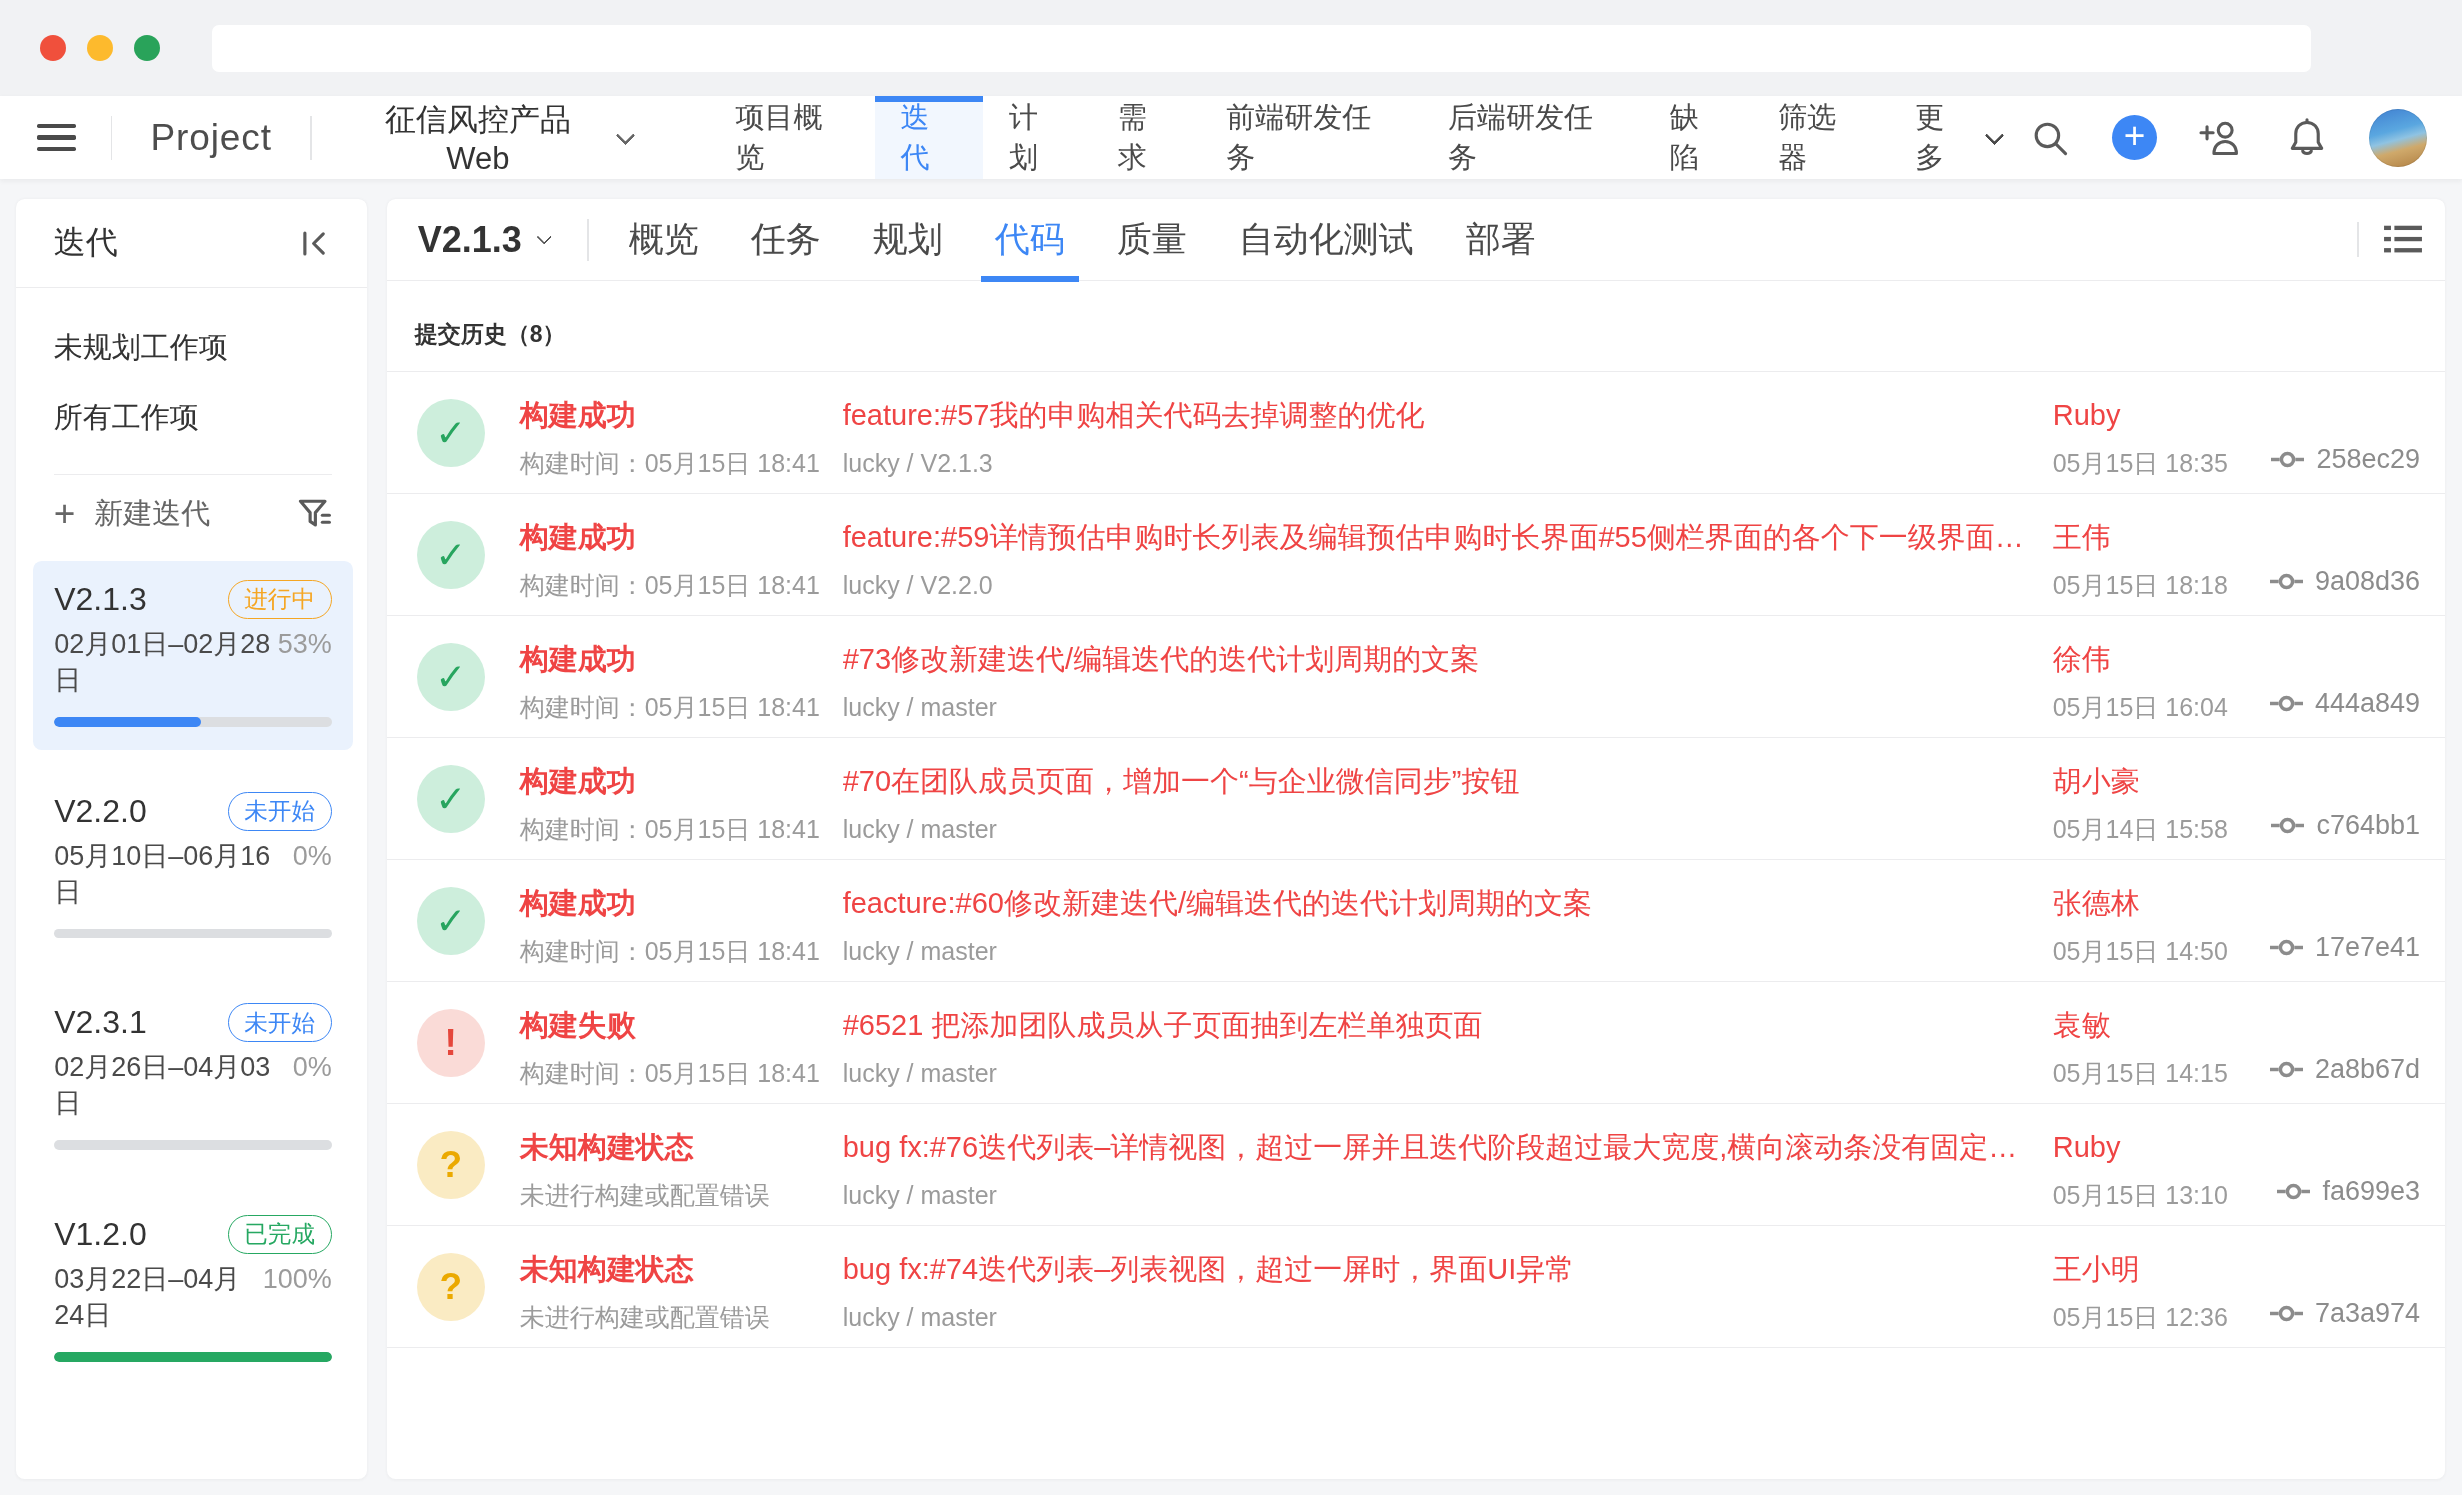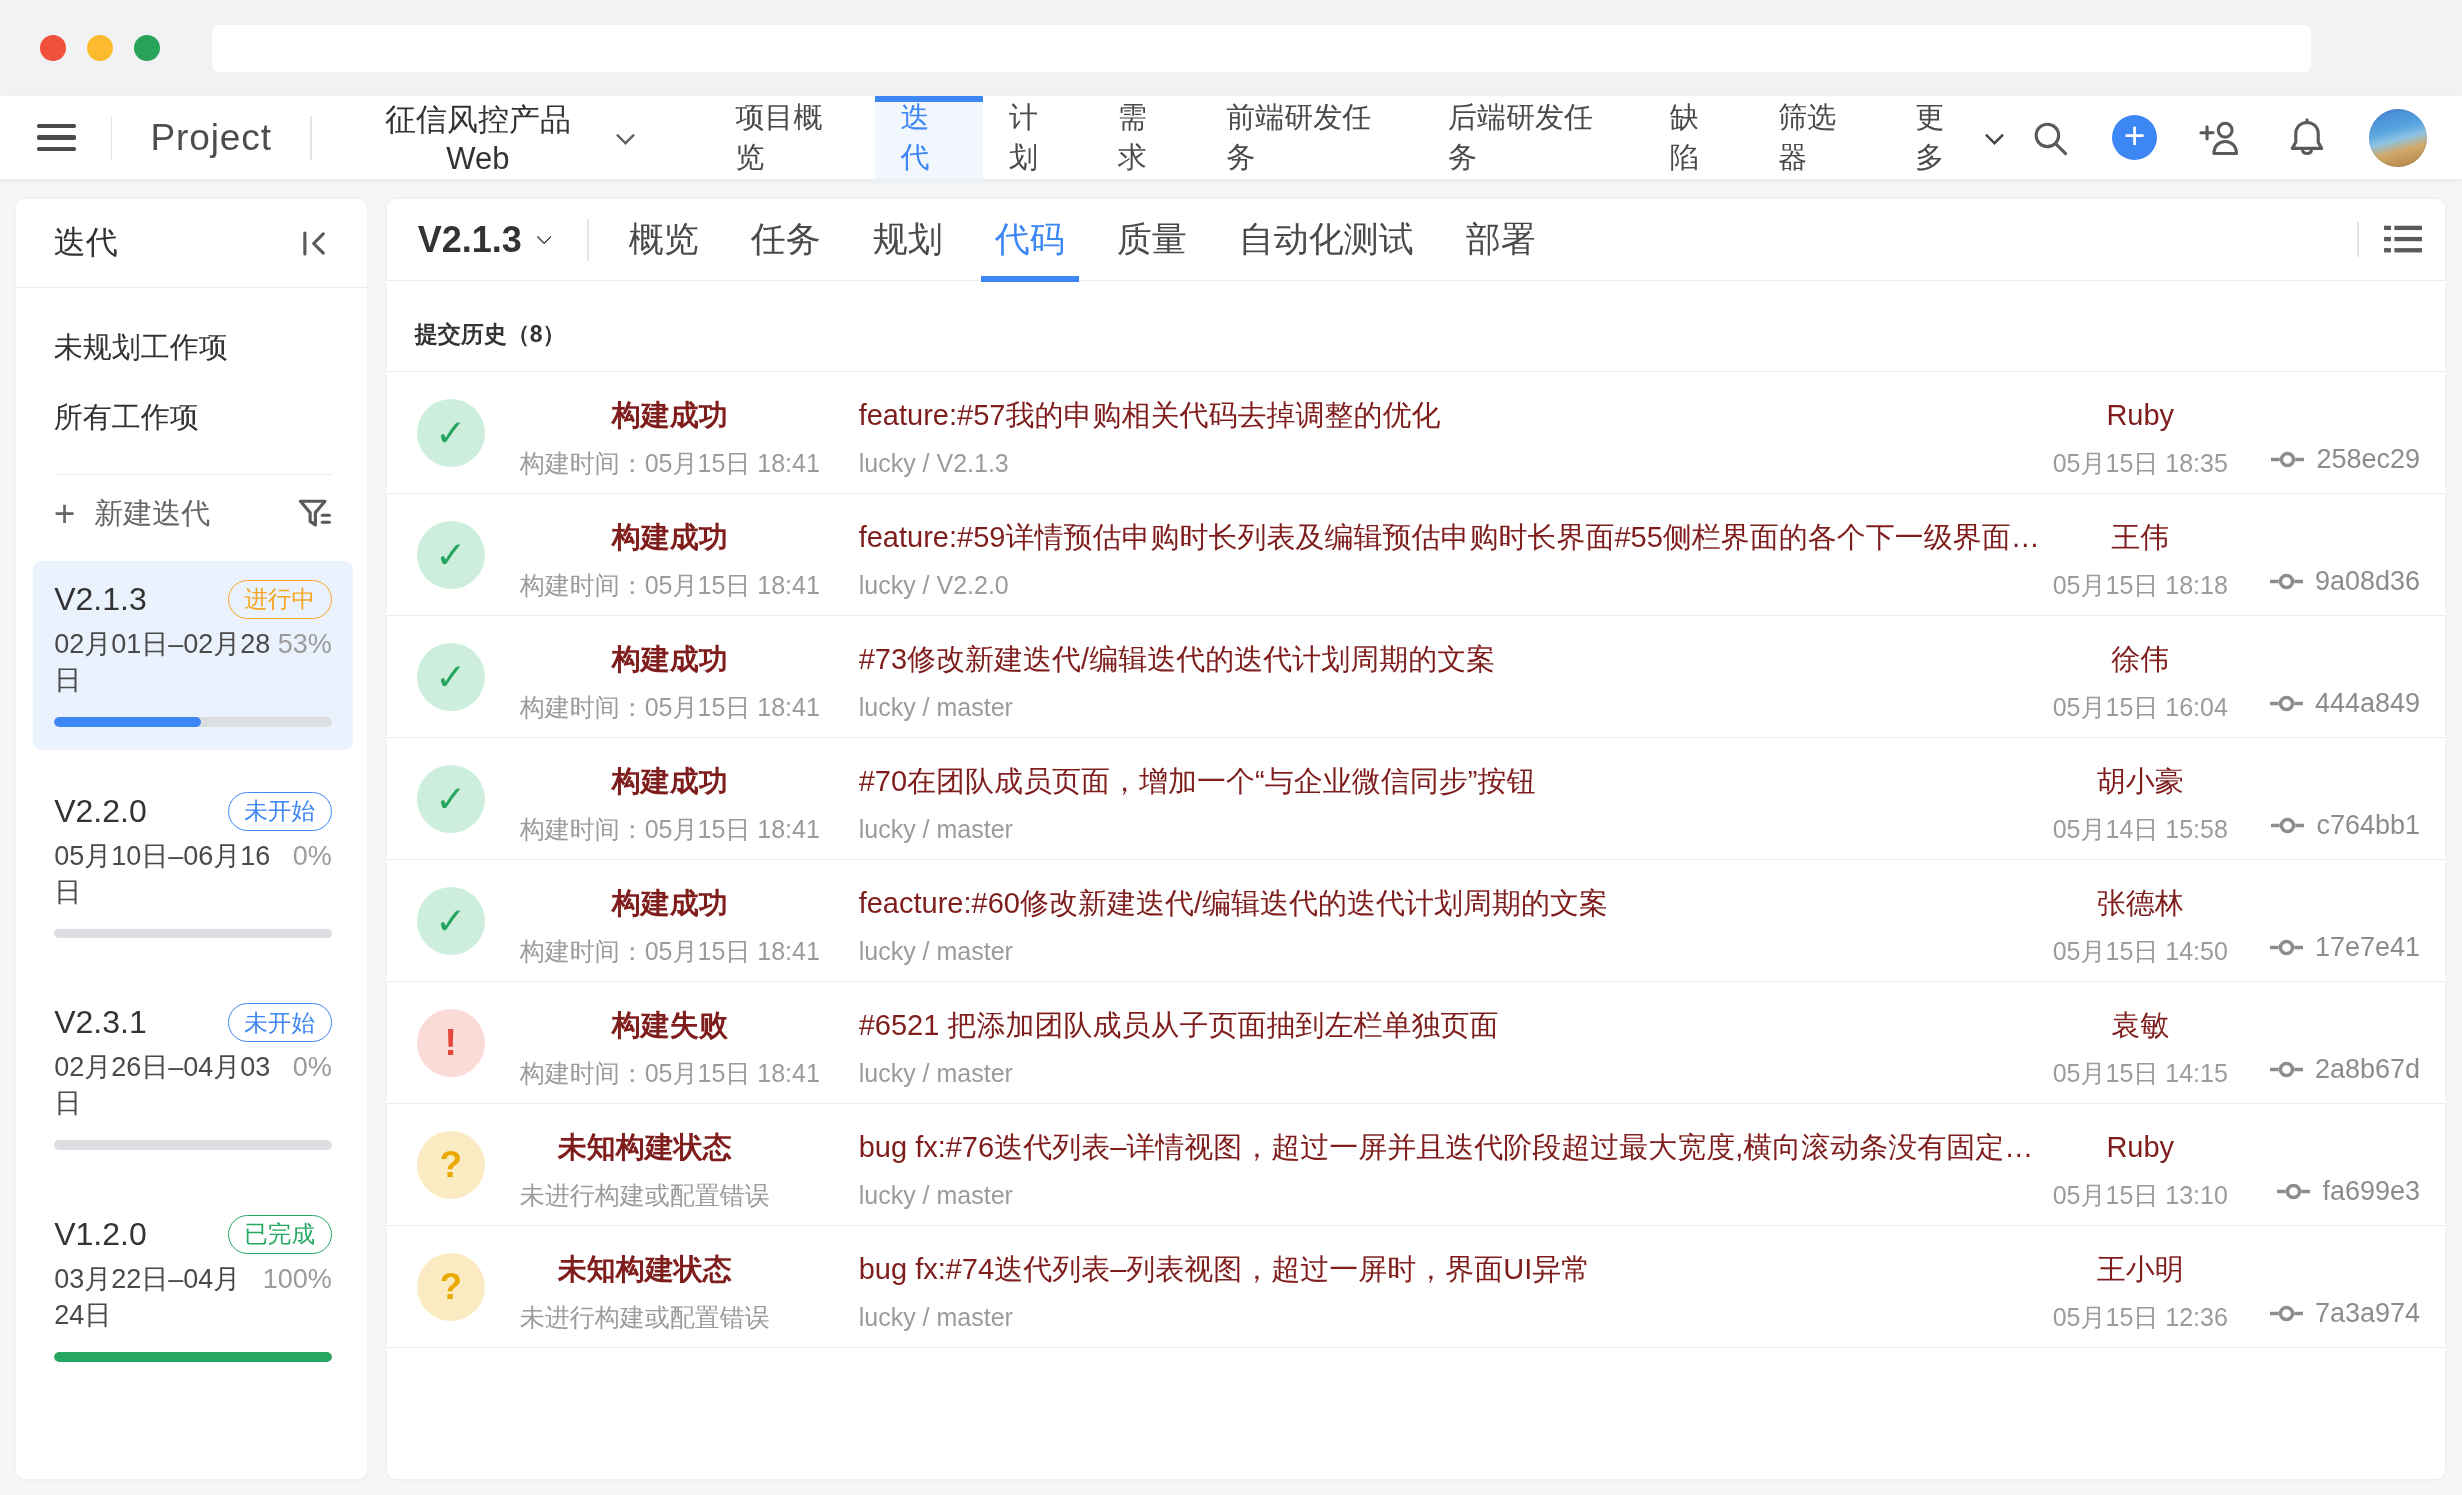--- a/index.html
+++ b/index.html
@@ -76,27 +76,27 @@
   .main-tab { display:flex; align-items:center; padding:0 26px; font-size:35px; color:#4a4a4a; cursor:pointer; position:relative;justify-content:center; }
   .main-tab[data-active="true"] { color:#3d87f5; }
   .main-tab[data-active="true"]::after { content:""; position:absolute; left:12.2px; right:12.2px; bottom:-1.7px; height:6.1px; background:#3d87f5; }
   .mh-right { margin-left:auto; display:flex; align-items:center; gap:24.5px; }
   .list-btn { cursor:pointer; display:flex; }
 
   .section-title { margin:38px 0 0 28px; font-size:23px; font-weight:700; color:#333; }
   .commit-list { margin-top:21px; border-top:1.7px solid #ececee; }
   .commit-row { height:122px; position:relative; border-bottom:1.7px solid #ececee; }
   .commit-row .cell { position:absolute; }
-  .row-title { font-size:29px; color:#7f1d1d; line-height:1.2; white-space:nowrap;text-align:center; }
+  .row-title { font-size:29px; color:#ef4444; line-height:1.2; white-space:nowrap; }
   .row-title.bold { font-weight:700; }
   .row-sub { font-size:25px; color:#9b9b9b; line-height:1.2; margin-top:15.7px; white-space:nowrap; }
   .icon-cell { left:30px; top:27px; }
   .status-icon { width:68px; height:68px; border-radius:50%; display:flex; align-items:center; justify-content:center; font-size:37px; font-weight:700; }
   .status-cell { left:133px; top:26px; }
-  .msg-cell { left:472px; top:26px; max-width:1188px; }
+  .msg-cell { left:456px; top:26px; max-width:1188px; }
   .msg-cell .row-title { overflow:hidden; text-overflow:ellipsis; }
   .author-cell { left:1666px; top:26px; }
   .hash-cell { right:24.5px; top:72px; display:flex; align-items:center; gap:12.2px; color:#8c8c8c; font-size:27px; cursor:pointer; }
   svg.stroke { fill:none; stroke:#5a5a5a; stroke-width:3.6; stroke-linecap:round; stroke-linejoin:round; }
 </style>
 </head>
 <body>
 
 <div class="screen">
 

